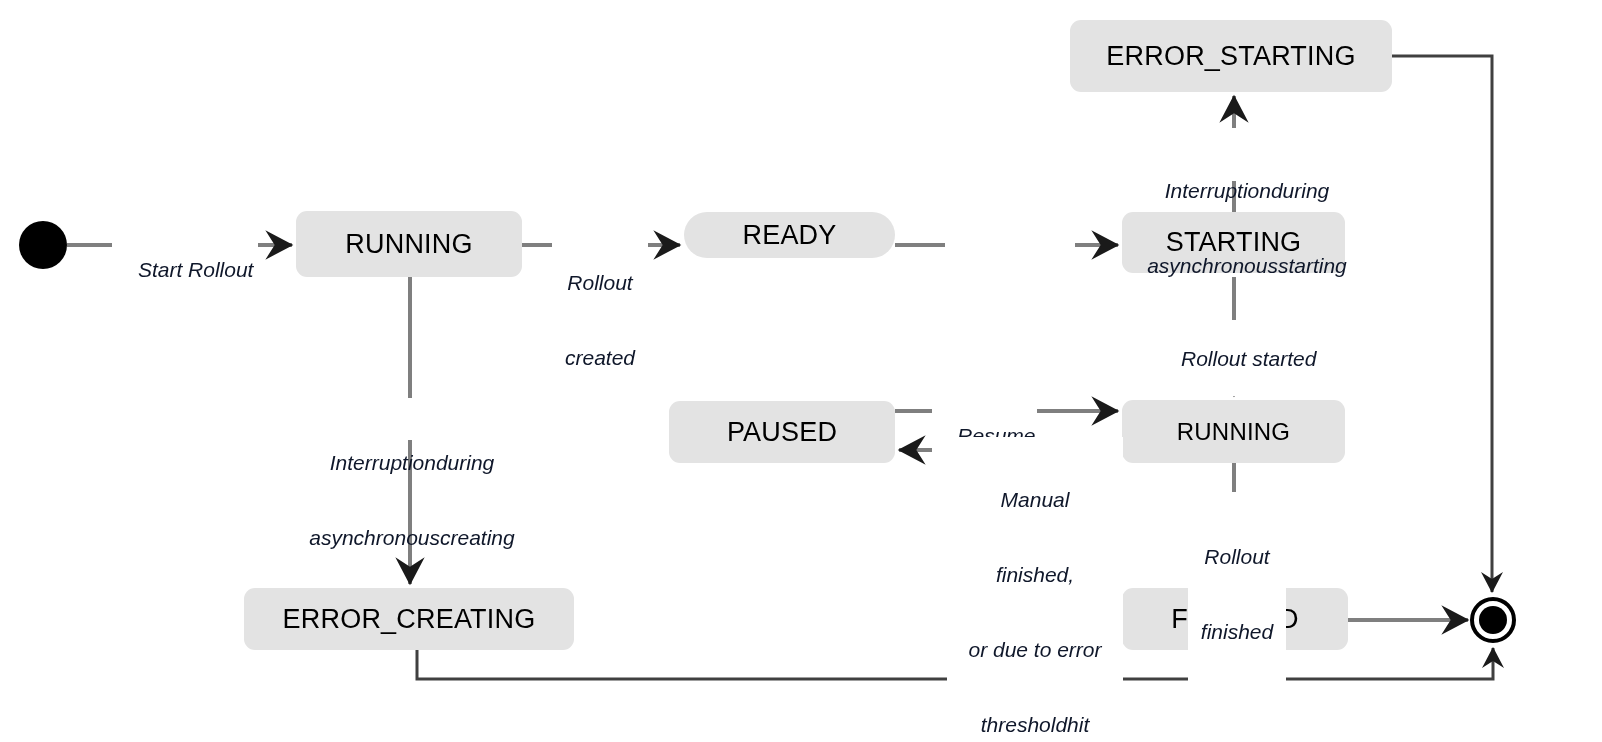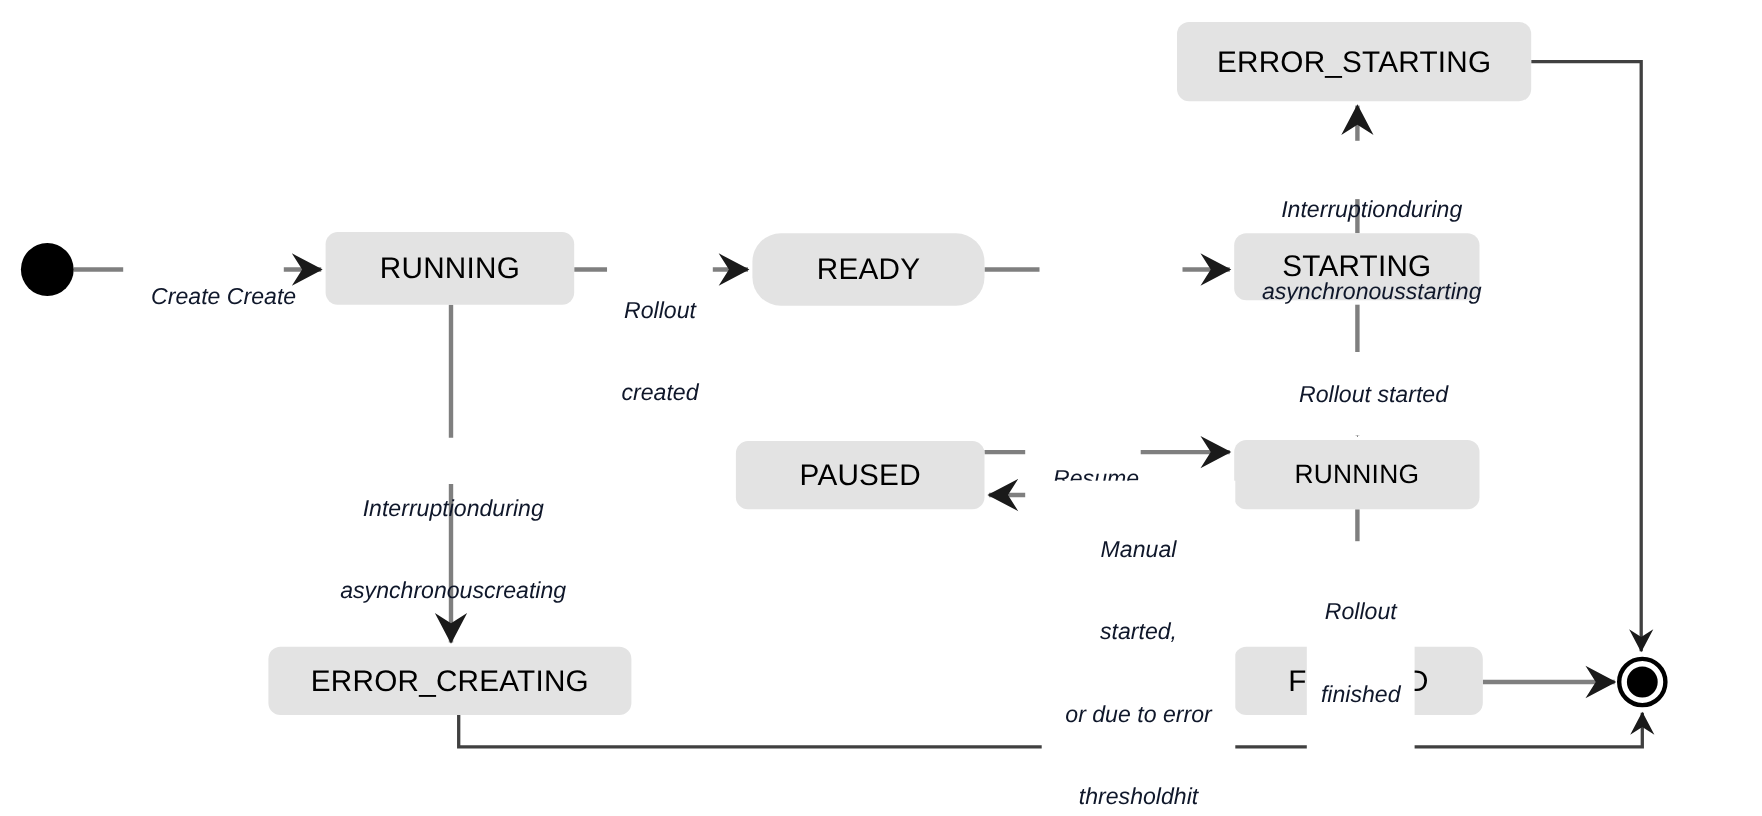--- a/index.html
+++ b/index.html
@@ -142,21 +142,21 @@
     <g>
       <circle cx="1493" cy="620" r="21" fill="#ffffff" stroke="#000000" stroke-width="4"></circle>
       <circle cx="1493" cy="620" r="14" fill="#000000"></circle>
     </g>
   </svg>
 
   <div class="state-box" style="left:296px; top:211px; width:226px; height:66px; font-size:27px;">
     <span>RUNNING</span>
   </div>
 
-  <div class="state-box" style="left:684px; top:212px; width:211px; height:66px; font-size:27px;border-radius:26px;">
+  <div class="state-box" style="left:684px; top:212px; width:211px; height:46px; font-size:27px;border-radius:26px;">
     <span>READY</span>
   </div>
 
   <div class="state-box" style="left:1122px; top:212px; width:223px; height:61px; font-size:27px;">
     <span>STARTING</span>
   </div>
 
   <div class="state-box" style="left:1070px; top:20px; width:322px; height:72px; font-size:27px;">
     <span>ERROR_STARTING</span>
   </div>
@@ -171,21 +171,21 @@
 
   <div class="state-box" style="left:244px; top:588px; width:330px; height:62px; font-size:27px;">
     <span>ERROR_CREATING</span>
   </div>
 
   <div class="state-box" style="left:1122px; top:588px; width:226px; height:62px; font-size:27px;">
     <span>FINISHED</span>
   </div>
 
   <div class="edge-label" style="left:112px; top:232px; width:140px;">
-    <span>Create Create</span>
+    <span>Start Rollout</span>
   </div>
 
   <div class="edge-label" style="left:552px; top:220px; width:92px;">
     <div><span>Rollout</span></div>
     <div><span>created</span></div>
   </div>
 
 
   <div class="edge-label no-bg" style="left:1110px; top:128px; width:270px;">
     <div><span>Interruptionduring</span></div>
@@ -200,21 +200,21 @@
     <div><span>Interruptionduring</span></div>
     <div><span>asynchronouscreating</span></div>
   </div>
 
   <div class="edge-label" style="left:932px; top:398px; width:101px;">
     <span>Resume</span>
   </div>
 
   <div class="edge-label" style="left:947px; top:437px; width:172px;">
     <div><span>Manual</span></div>
-    <div><span>started,</span></div>
+    <div><span>finished,</span></div>
     <div><span>or due to error</span></div>
     <div><span>thresholdhit</span></div>
   </div>
 
   <div class="edge-label" style="left:1188px; top:494px; width:94px;">
     <div><span>Rollout</span></div>
     <div><span>finished</span></div>
   </div>
 
 </div>

